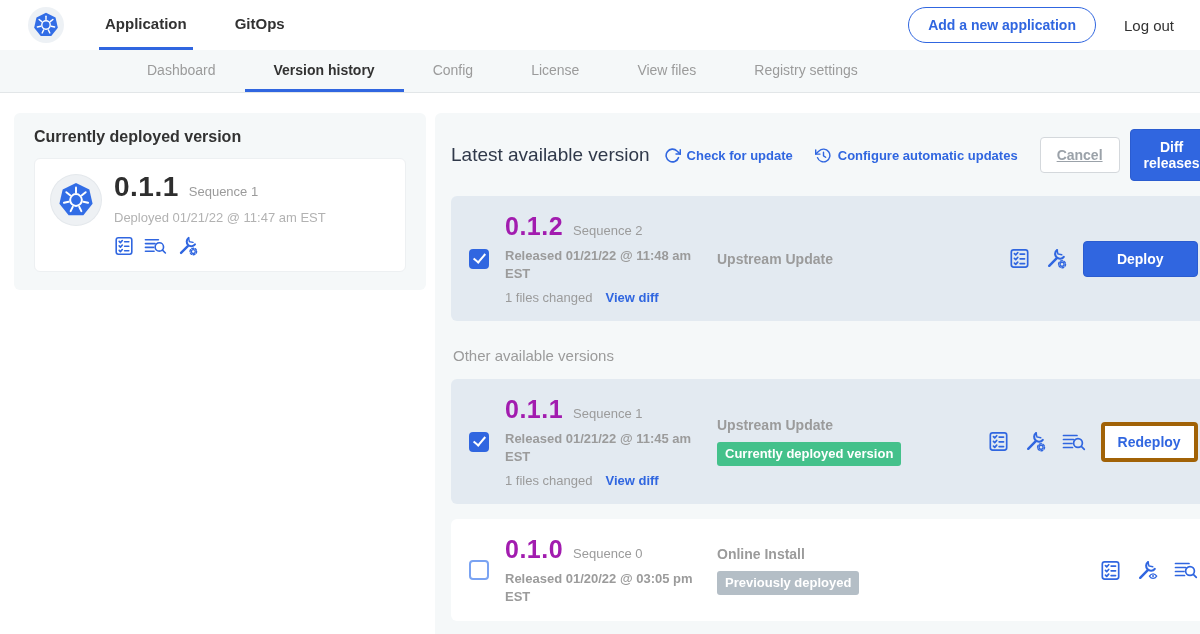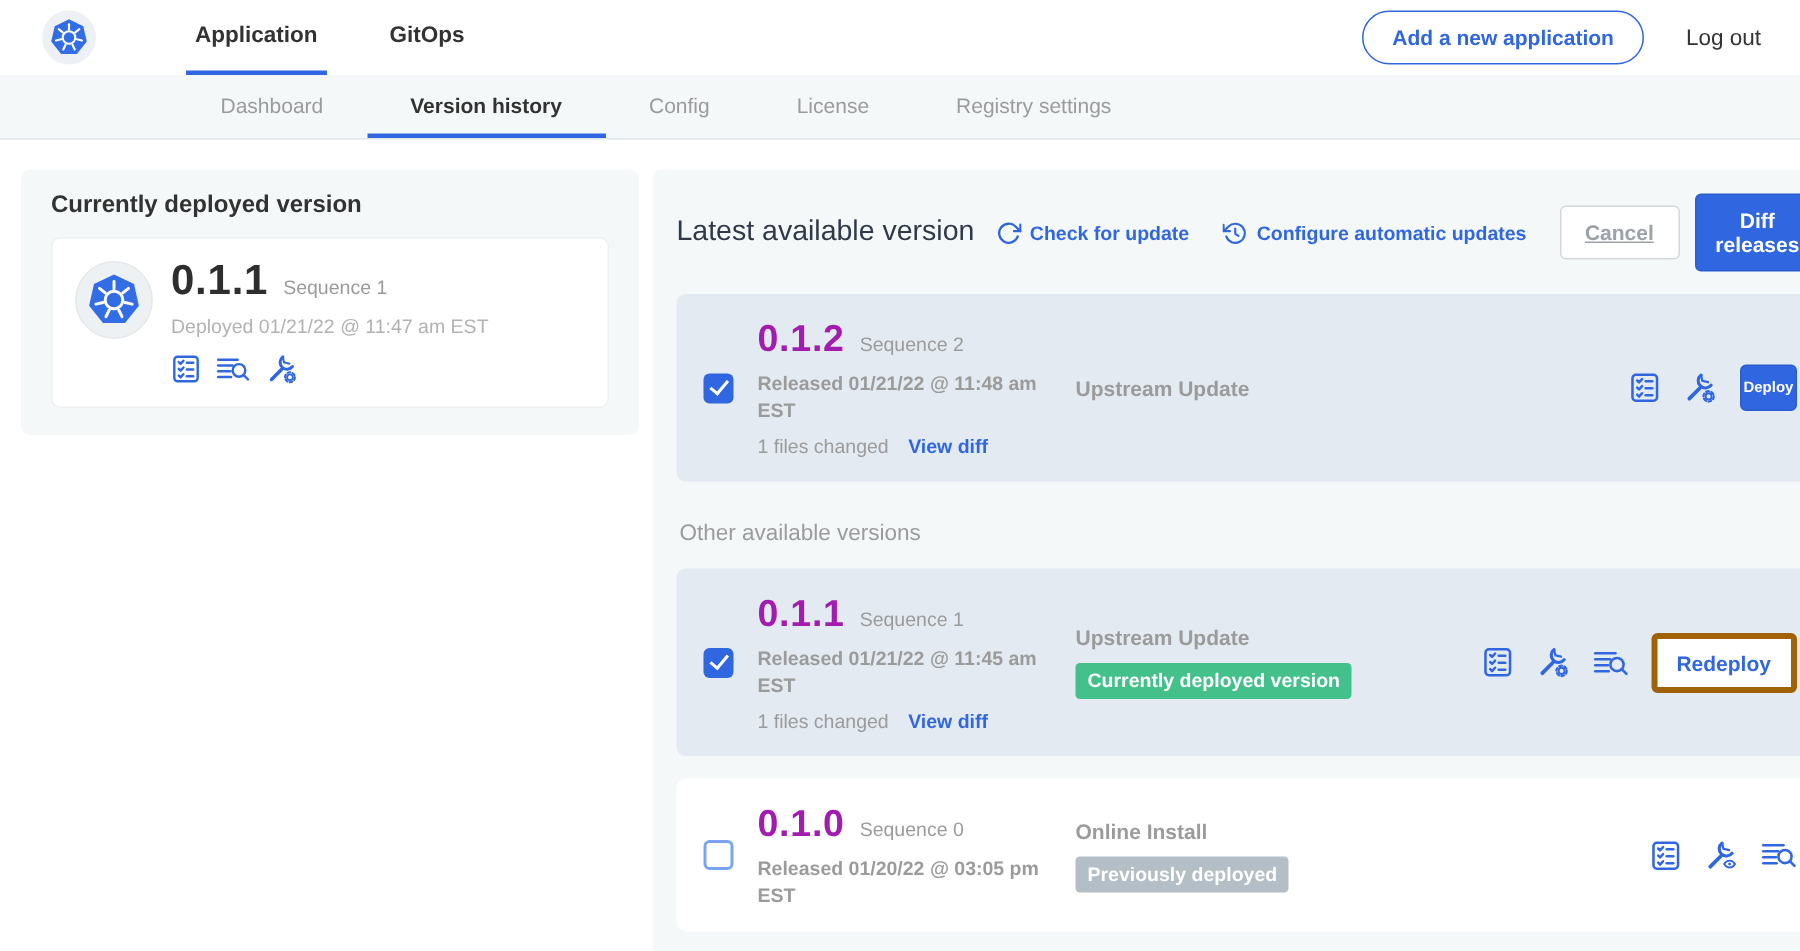--- a/index.html
+++ b/index.html
@@ -6,21 +6,21 @@
   html,body { margin:0; padding:0; }
   body {
     width:1200px; height:634px; overflow:hidden; background:#fff;
     font-family:"Liberation Sans", sans-serif; color:#323232;
   }
   button { font-family:"Liberation Sans", sans-serif; cursor:pointer; }
 
   
   .topnav { height:50px; display:flex; align-items:center; padding:0 26px 0 28px; background:#fff; }
   .logo-circle { width:36px; height:36px; border-radius:50%; background:#edf1f5; display:flex; align-items:center; justify-content:center; flex:0 0 auto; }
-  .nav-tabs { display:flex; height:50px; margin-left:60px; }
+  .nav-tabs { display:flex; height:50px; margin-left:35px; }
   .nav-tab { display:flex; align-items:center; padding:0 6px; margin-right:36px; border-bottom:3px solid transparent; font-size:15px; font-weight:bold; color:#323232; cursor:pointer; }
   .nav-tab.active { border-bottom-color:#3066e0; }
   .add-app-btn { margin-left:auto; background:#fff; border:1px solid #3066e0; color:#3066e0; font-weight:bold; font-size:14px; padding:9px 19px; border-radius:20px; }
   .logout { margin-left:28px; font-size:15px; color:#323232; cursor:pointer; }
 
   
   .subnav { height:43px; background:#f5f8f9; border-bottom:1px solid #e2e6e8; display:flex; align-items:stretch; padding-left:118px; }
   .subnav-tab { display:flex; align-items:center; padding:0 29px; font-size:14px; color:#9b9b9b; border-bottom:3px solid transparent; cursor:pointer; }
   .subnav-tab.active { color:#323232; font-weight:bold; border-bottom-color:#3066e0; }
 
@@ -60,21 +60,21 @@
   .v-files { margin-top:8px; font-size:13px; color:#9b9b9b; display:flex; gap:13px; align-items:center; }
   .view-diff { color:#3066e0; font-weight:bold; cursor:pointer; }
 
   .v-mid { width:268px; flex:0 0 auto; }
   .v-source { font-size:14px; font-weight:bold; color:#9b9b9b; }
   .badge { display:inline-block; margin-top:9px; padding:4px 8px 5px; border-radius:3px; color:#fff; font-size:13px; font-weight:bold; }
   .badge-green { background:#44c18b; }
   .badge-gray { background:#b4bec6; }
 
   .v-actions { margin-left:auto; display:flex; align-items:center; gap:15px; }
-  .deploy-btn { background:#3066e0; border:1px solid #2b5cd0; color:#fff; font-weight:bold; font-size:10px; border-radius:4px; padding:9px 1px; }
+  .deploy-btn { background:#3066e0; border:1px solid #2b5cd0; color:#fff; font-weight:bold; font-size:14px; border-radius:4px; padding:9px 33px; }
   .redeploy-btn { background:#fff; border:4px solid #a16207; color:#3066e0; font-weight:bold; font-size:14px; border-radius:4px; padding:8px 13px; }
 
   .section-sub { font-size:15px; color:#9b9b9b; margin:26px 0 0 2px; }
 </style>
 </head>
 <body>
 
 <header class="topnav">
   <div class="logo-circle">
     <span style="display:inline-flex;">
@@ -99,20 +99,21 @@
   </nav>
   <button class="add-app-btn">Add a new application</button>
   <span class="logout">Log out</span>
 </header>
 
 <nav class="subnav">
   <div class="subnav-tab">Dashboard</div>
   <div class="subnav-tab active">Version history</div>
   <div class="subnav-tab">Config</div>
   <div class="subnav-tab">License</div>
+  <div class="subnav-tab">View files</div>
   <div class="subnav-tab">Registry settings</div>
 </nav>
 
 <main class="main">
 
   <section class="left-card">
     <h2>Currently deployed version</h2>
     <div class="deployed-box">
       <div class="k8s-badge">
         <span style="display:inline-flex;">

